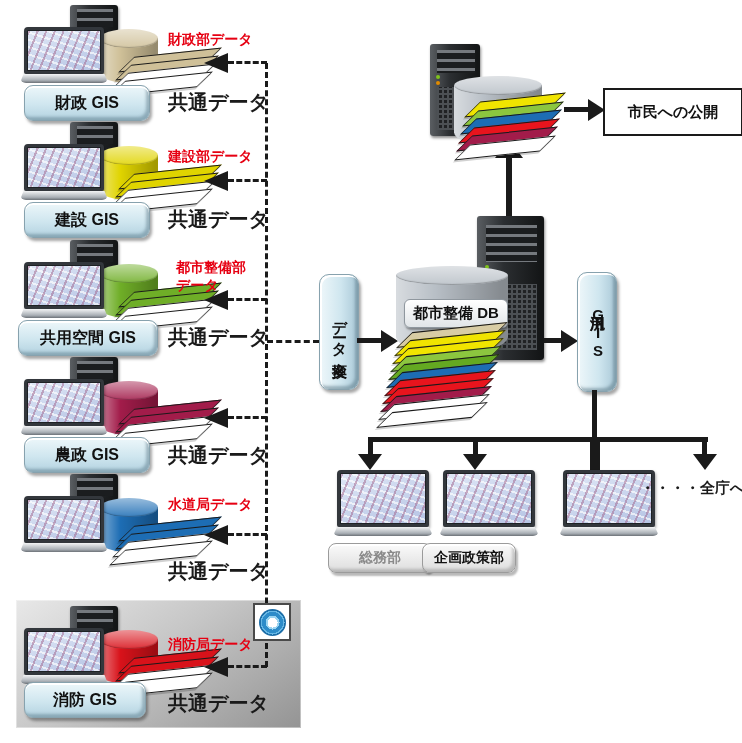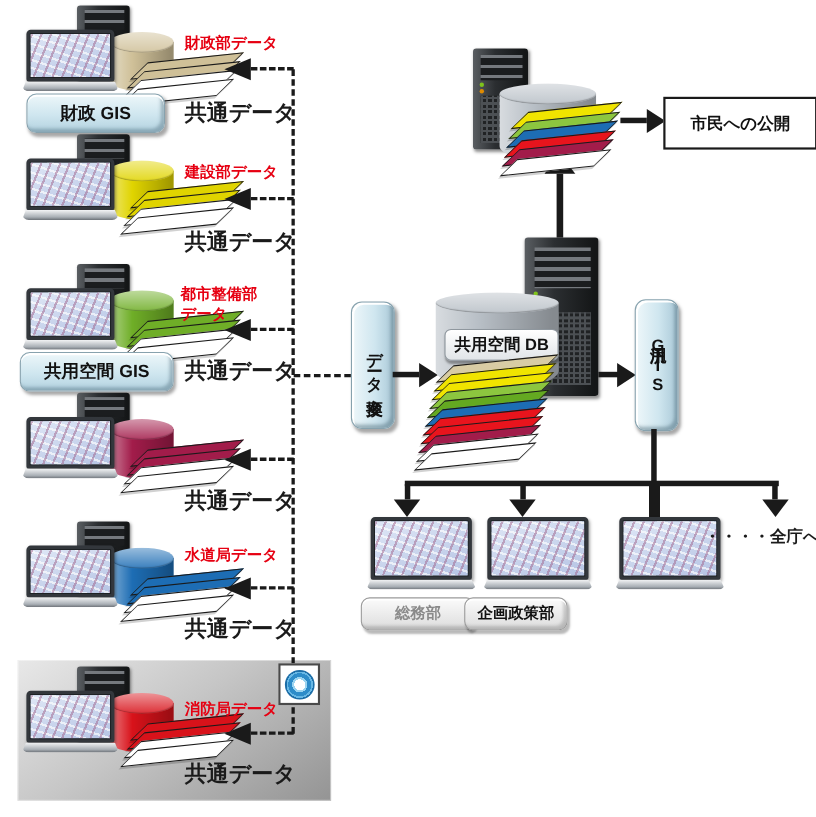--- a/index.html
+++ b/index.html
@@ -155,20 +155,23 @@
       <div class="sheet" style="left: -3px; top: 8px; width: 86px; --c: #e0d400;"></div>
       <div class="sheet" style="left:-6px;top:16px;width:86px"></div>
       <div class="sheet" style="left:-9px;top:24px;width:86px"></div>
     </div>
     <div class="laptop" style="left:24px;top:22px;width:80px;height:56px">
         <div class="lt-screen">
           <div class="lt-map"></div>
         </div>
         <div class="lt-base"></div>
       </div>
+    <div class="blue-label" style="left:24px;top:80px;width:124px">
+        <span>建設 GIS</span>
+      </div>
     <div class="red-text" style="left:168px;top:26px">建設部データ</div>
     <div class="common-text" style="left:168px;top:84px">共通データ</div>
   </div>
 
   <div class="abs" style="left:0;top:240px;width:300px;height:120px">
     <div class="tower" style="left:70px;top:0;width:48px;height:68px">
         <div class="bays"></div>
         <div class="grid"></div>
         <div class="led"></div>
       </div>
@@ -184,21 +187,21 @@
     </div>
     <div class="laptop" style="left:24px;top:22px;width:80px;height:56px">
         <div class="lt-screen">
           <div class="lt-map"></div>
         </div>
         <div class="lt-base"></div>
       </div>
     <div class="blue-label" style="left:18px;top:80px;width:138px">
         <span>共用空間 GIS</span>
       </div>
-    <div class="red-text w2" style="left:164px;top:18px">都市整備部データ</div>
+    <div class="red-text w2" style="left:176px;top:18px">都市整備部データ</div>
     <div class="common-text" style="left:168px;top:84px">共通データ</div>
   </div>
 
   <div class="abs" style="left:0;top:357px;width:300px;height:120px">
     <div class="tower" style="left:70px;top:0;width:48px;height:68px">
         <div class="bays"></div>
         <div class="grid"></div>
         <div class="led"></div>
       </div>
     <div class="cyl" style="left: 100px; top: 24px; width: 58px; height: 54px; --c: #a21c4a;">
@@ -210,20 +213,23 @@
       <div class="sheet" style="left: -3px; top: 8px; width: 86px; --c: #a21c4a;"></div>
       <div class="sheet" style="left:-6px;top:16px;width:86px"></div>
       <div class="sheet" style="left:-9px;top:24px;width:86px"></div>
     </div>
     <div class="laptop" style="left:24px;top:22px;width:80px;height:56px">
         <div class="lt-screen">
           <div class="lt-map"></div>
         </div>
         <div class="lt-base"></div>
       </div>
+    <div class="blue-label" style="left:24px;top:80px;width:124px">
+        <span>農政 GIS</span>
+      </div>
     <div class="common-text" style="left:168px;top:85px">共通データ</div>
   </div>
 
   <div class="abs" style="left:0;top:474px;width:300px;height:120px">
     <div class="tower" style="left:70px;top:0;width:48px;height:68px">
         <div class="bays"></div>
         <div class="grid"></div>
         <div class="led"></div>
       </div>
     <div class="cyl" style="left: 100px; top: 24px; width: 58px; height: 54px; --c: #1d6db4;">
@@ -260,20 +266,23 @@
       <div class="sheet" style="left: 0px; top: 0px; width: 86px; --c: #d8121a;"></div>
       <div class="sheet" style="left: -3px; top: 8px; width: 86px; --c: #d8121a;"></div>
       <div class="sheet" style="left:-6px;top:16px;width:86px"></div>
       <div class="sheet" style="left:-9px;top:24px;width:86px"></div>
     </div>
     <div class="laptop" style="left:24px;top:22px;width:80px;height:56px">
         <div class="lt-screen">
           <div class="lt-map"></div>
         </div>
         <div class="lt-base"></div>
+      </div>
+    <div class="blue-label" style="left:24px;top:76px;width:120px">
+        <span>消防 GIS</span>
       </div>
     <div class="red-text" style="left:168px;top:30px">消防局データ</div>
     <div class="common-text" style="left:168px;top:84px">共通データ</div>
   </div>
 
   <div class="dash-v" style="left:265px;top:63px;height:604px"></div>
 
   <div class="tri-left" style="left:204px;top:53px"></div>
   <div class="dash-h" style="left:228px;top:61px;width:39px"></div>
   <div class="tri-left" style="left:204px;top:171px"></div>
@@ -302,21 +311,21 @@
   <div class="tower" style="left:477px;top:216px;width:67px;height:144px">
       <div class="bays"></div>
       <div class="grid"></div>
       <div class="led"></div>
     </div>
   <div class="cyl" style="left: 396px; top: 266px; width: 112px; height: 88px; --c: #b8bfc6;">
       <div class="cyl-body"></div>
       <div class="cyl-top"></div>
     </div>
   <div class="white-label" style="left:404px;top:299px;width:102px;height:27px">
-      <span>共用空間 DB</span>
+      <span>都市整備 DB</span>
     </div>
   <div class="abs" style="left:404px;top:328px">
     <div class="sheet" style="left: 0px; top: 0px; width: 94px; --c: #d8cca4;"></div>
     <div class="sheet" style="left: -2px; top: 8px; width: 94px; --c: #f0e400;"></div>
     <div class="sheet" style="left: -4px; top: 16px; width: 94px; --c: #f0e400;"></div>
     <div class="sheet" style="left: -6px; top: 24px; width: 94px; --c: #8cc63f;"></div>
     <div class="sheet" style="left: -8px; top: 32px; width: 94px; --c: #64a921;"></div>
     <div class="sheet" style="left: -10px; top: 40px; width: 94px; --c: #1d6db4;"></div>
     <div class="sheet" style="left: -12px; top: 48px; width: 94px; --c: #e8141d;"></div>
     <div class="sheet" style="left: -14px; top: 56px; width: 94px; --c: #e8141d;"></div>

